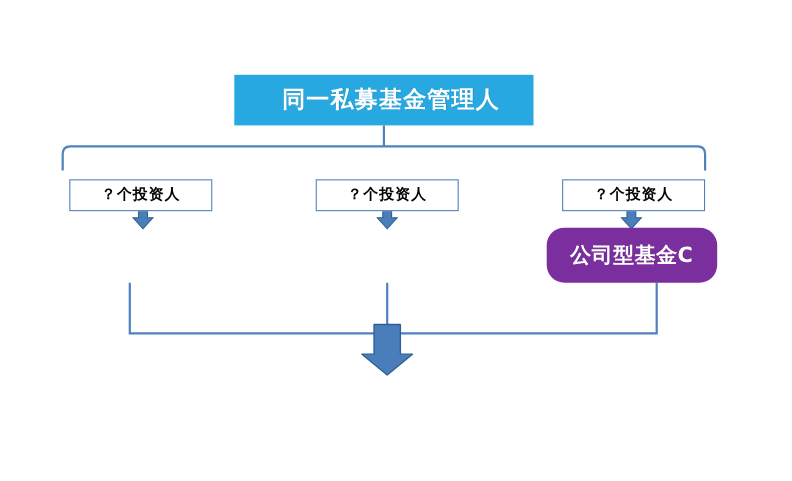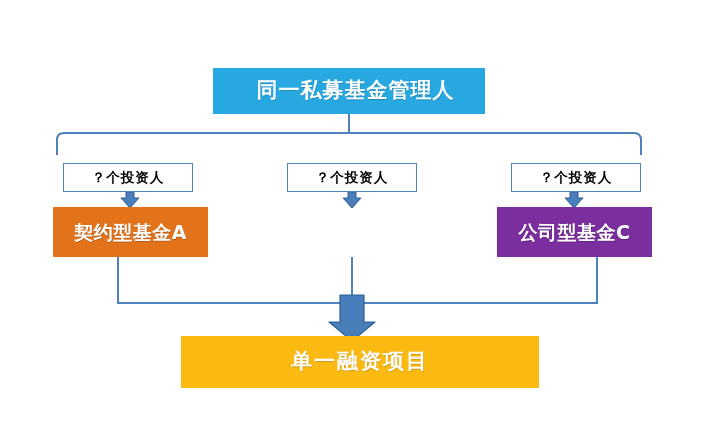--- a/index.html
+++ b/index.html
@@ -81,20 +81,21 @@
     left: 53px;
     background: #E2731B;
   }
   .fund-b {
     left: 275px;
     background: #C0504D;
   }
   .fund-c {
     left: 497px;
     background: #7B2E9D;
+    border-radius: 16px;
   }
 
   
   .node-project {
     left: 181px;
     top: 336px;
     width: 358px;
     height: 52px;
     background: #FBBA12;
     color: #ffffff;
@@ -134,18 +135,16 @@
       <path d="M340,295 L364,295 L364,322 L375,322 L352,341 L329,322 L340,322 Z" fill="#4A7EBB" stroke="#2E5E96" stroke-width="1.2" stroke-linejoin="round"></path>
     </g>
   </svg>
 
   <div class="node node-manager">同一私募基金管理人</div>
 
   <div class="node node-investor inv-a">？个投资人</div>
   <div class="node node-investor inv-b">？个投资人</div>
   <div class="node node-investor inv-c">？个投资人</div>
 
-  <div class="node node-fund fund-a">契约型基金A</div>
   <div class="node node-fund fund-c">公司型基金C</div>
 
-  <div class="node node-project">单一融资项目</div>
 
 </div>
 
 </body></html>

